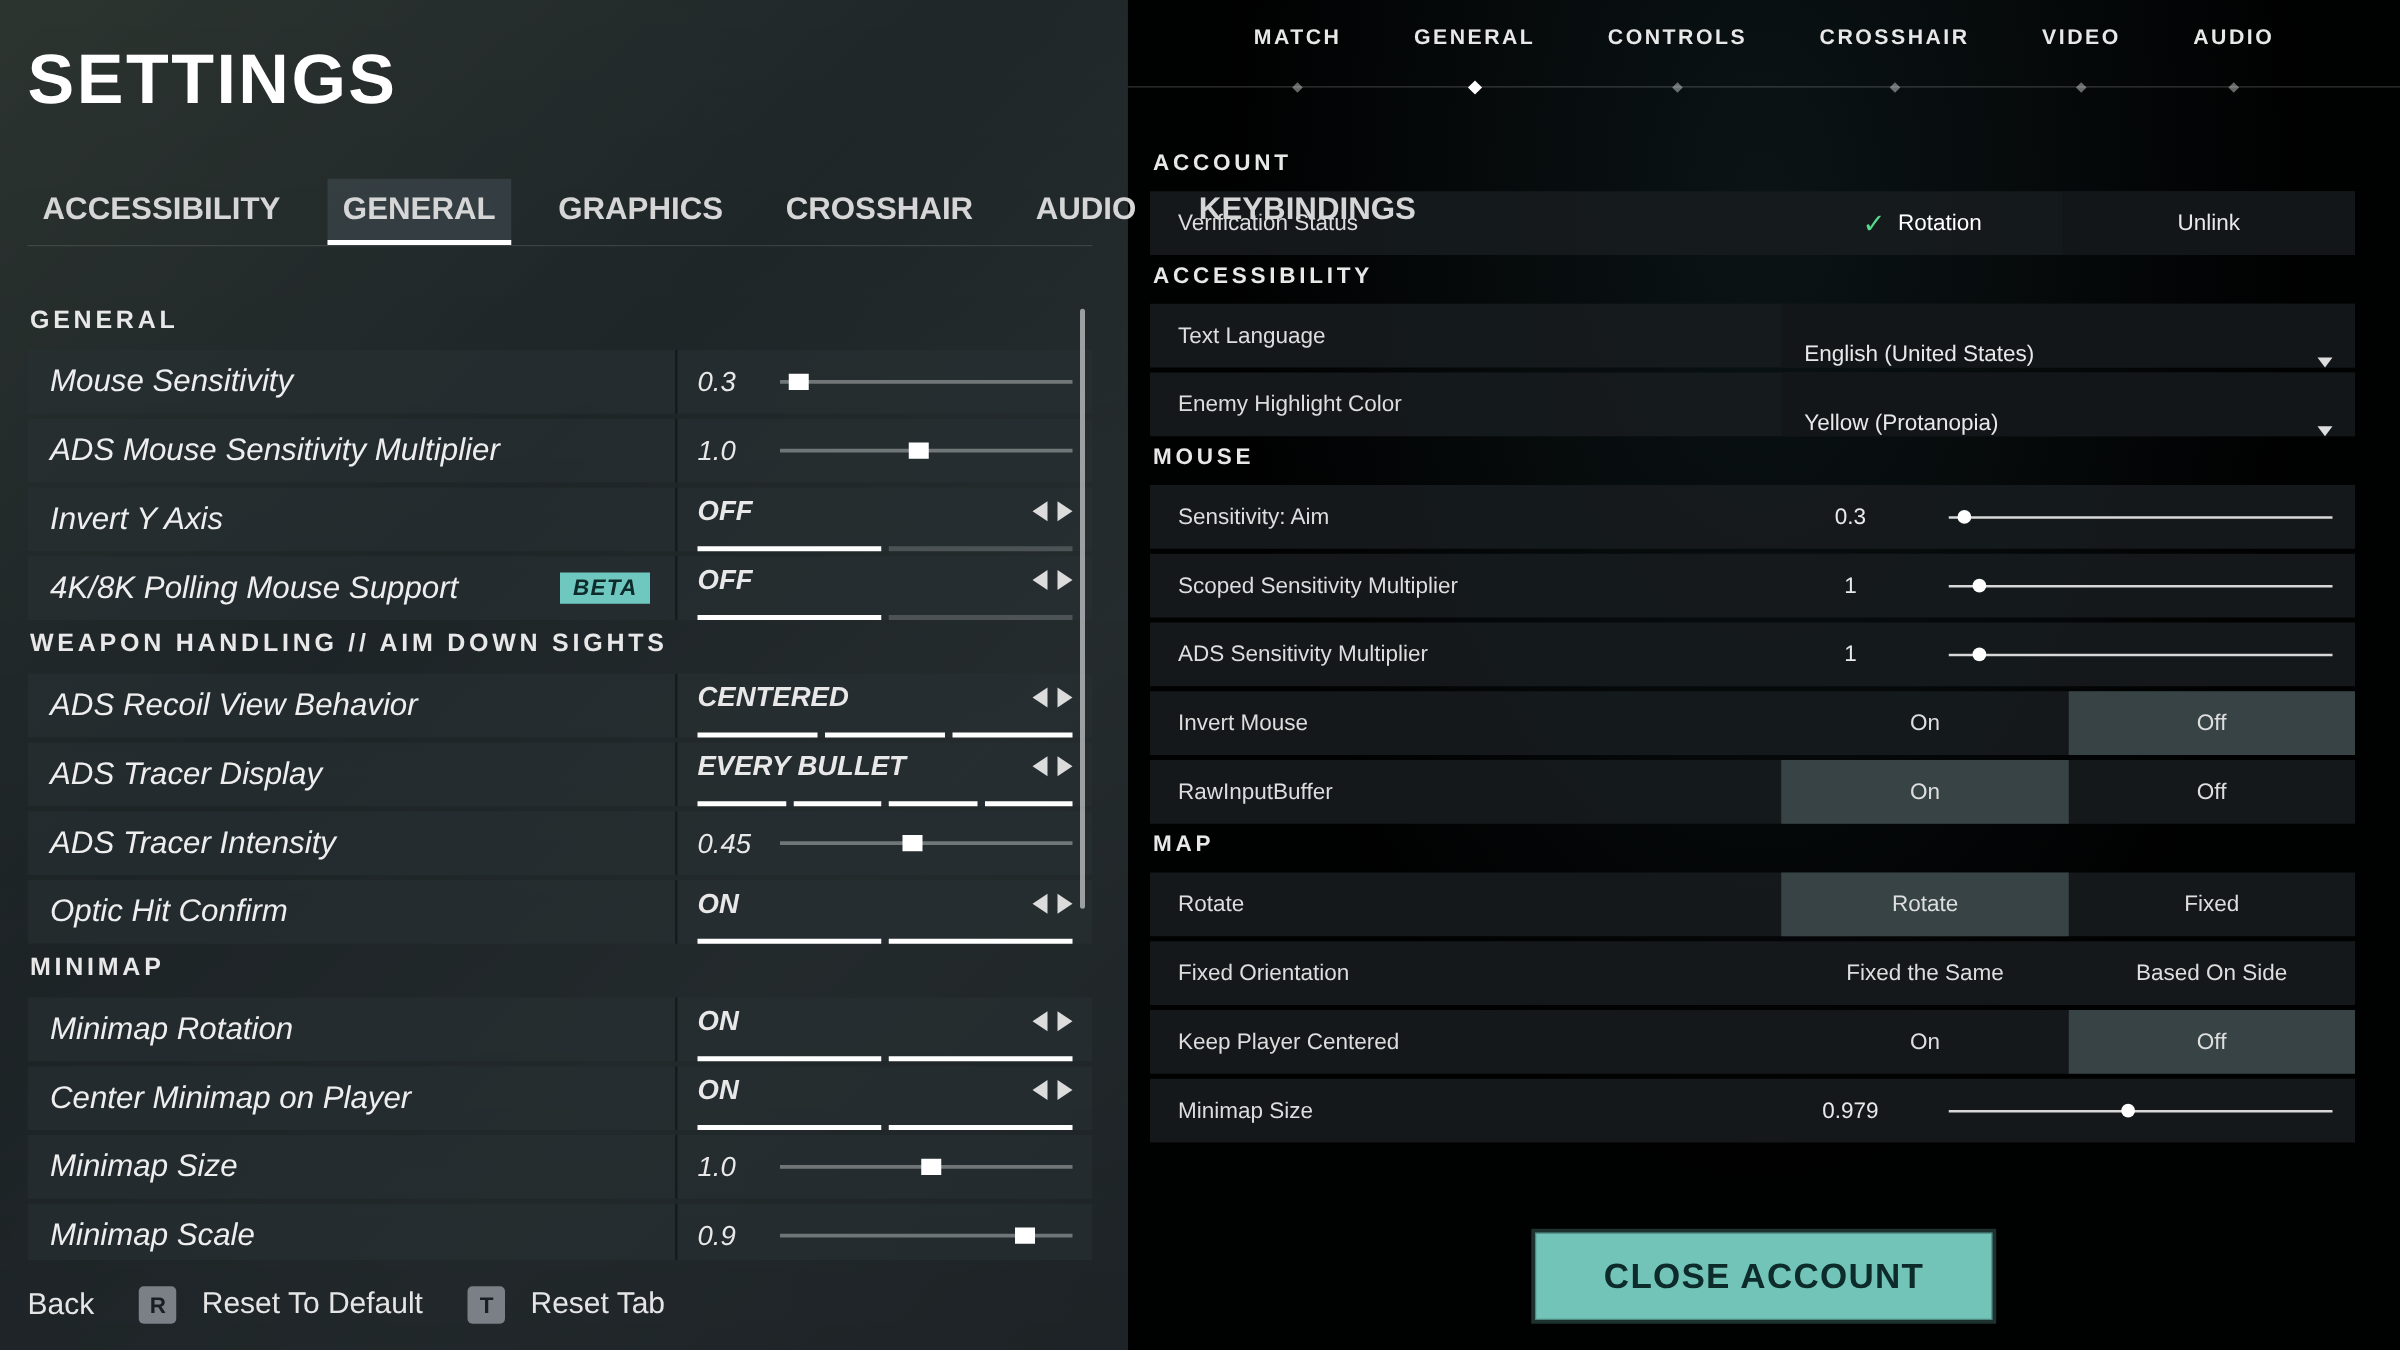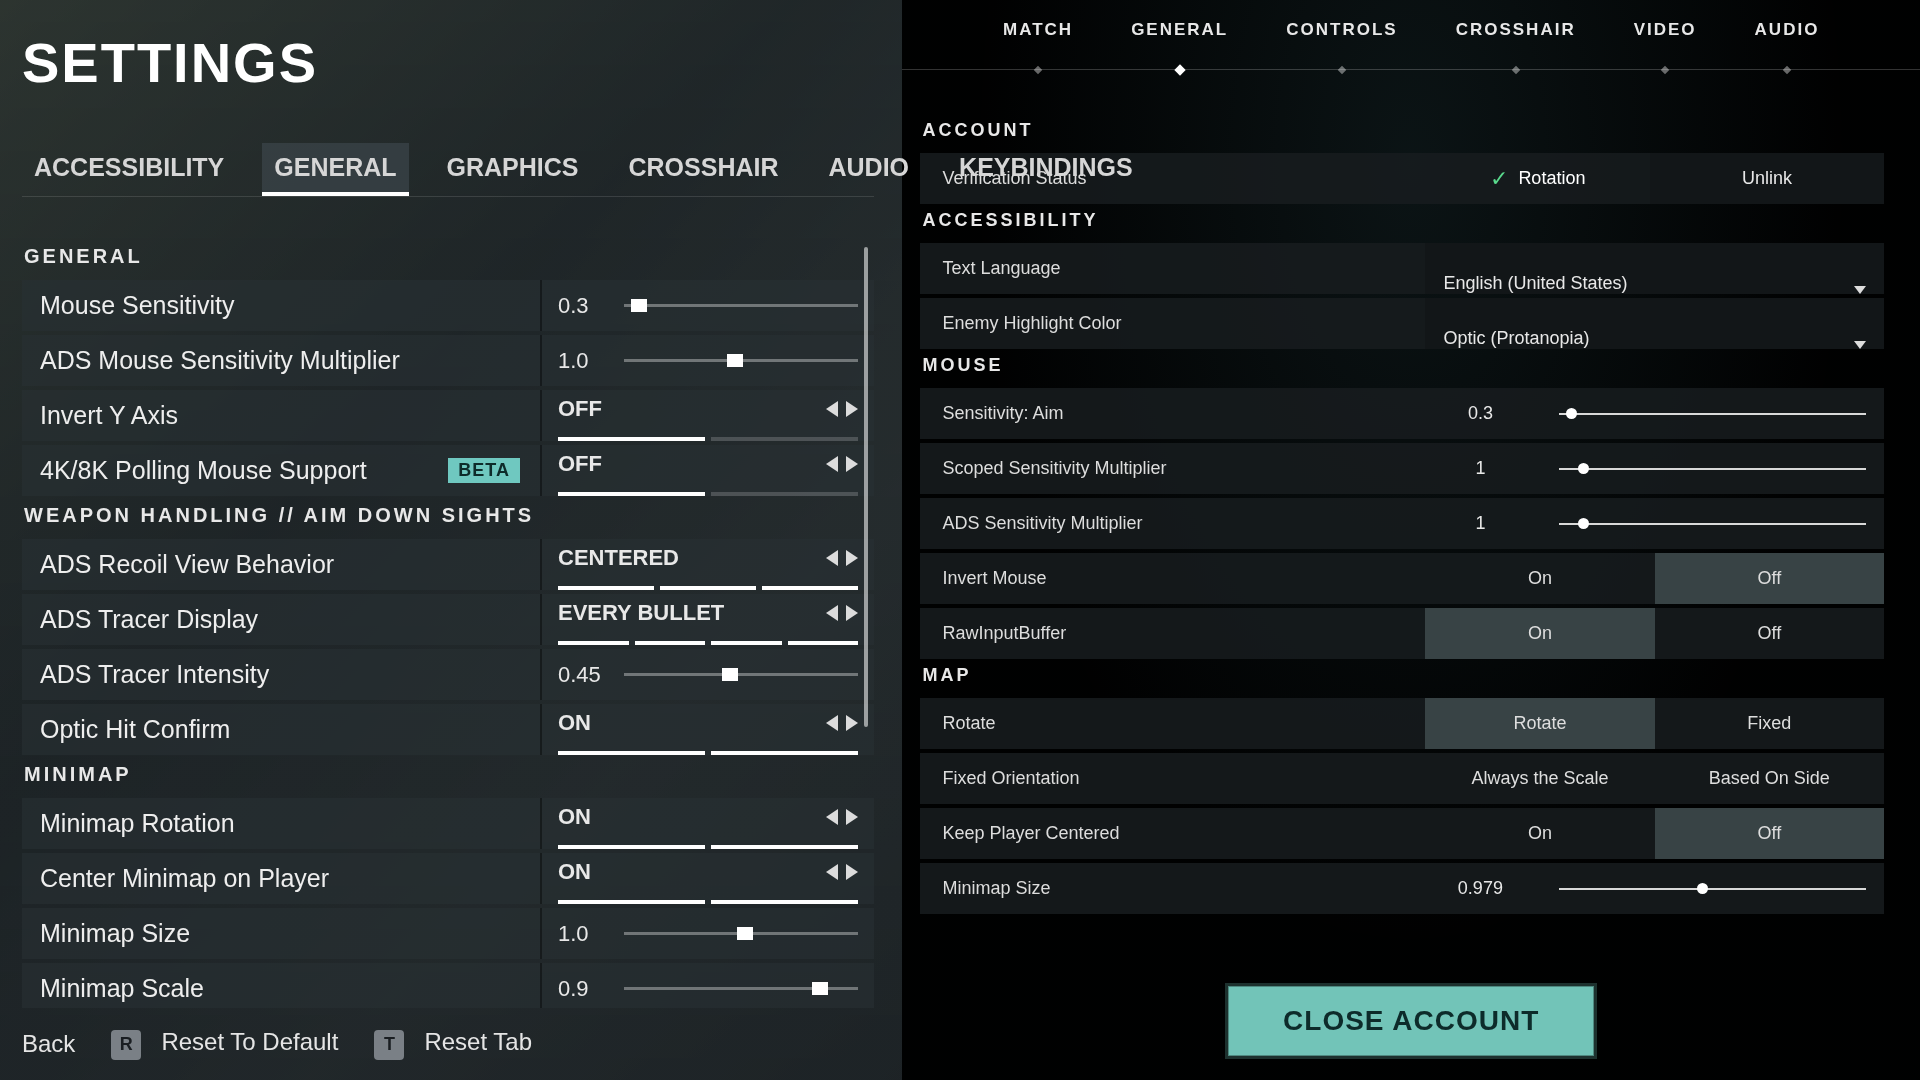--- a/index.html
+++ b/index.html
@@ -66,20 +66,21 @@
   font-weight: 600;
   letter-spacing: 3px;
   color: #e8e8e8;
   margin: 8px 0 12px 2px;
 }
 .lrow {
   display: flex;
   height: 51px;
   margin-bottom: 4px;
   background: rgba(40,48,52,0.6);
+  font-style: italic;
 }
 .lrow .lbl {
   flex: 0 0 520px;
   display: flex;
   align-items: center;
   gap: 12px;
   padding-left: 18px;
   font-size: 25px;
   color: #eee;
   border-right: 2px solid rgba(0,0,0,0.4);
@@ -483,21 +484,21 @@
           <div class="drop">
             <span>English (United States)</span>
             <span class="caret"></span>
           </div>
         </div>
       </div>
       <div class="rrow">
         <div class="rlbl">Enemy Highlight Color</div>
         <div class="rval">
           <div class="drop">
-            <span>Optic (Protanopia)</span>
+            <span>Yellow (Protanopia)</span>
             <span class="caret"></span>
           </div>
         </div>
       </div>
       <div class="rhead">MOUSE</div>
       <div class="rrow">
         <div class="rlbl">Sensitivity: Aim</div>
         <div class="rval">
           <div class="rslide">
             <span class="rn">0.3</span>
@@ -554,21 +555,21 @@
           <div class="btngrp">
             <div class="opt sel">Rotate</div>
             <div class="opt">Fixed</div>
           </div>
         </div>
       </div>
       <div class="rrow">
         <div class="rlbl">Fixed Orientation</div>
         <div class="rval">
           <div class="btngrp">
-            <div class="opt">Always the Scale</div>
+            <div class="opt">Fixed the Same</div>
             <div class="opt">Based On Side</div>
           </div>
         </div>
       </div>
       <div class="rrow">
         <div class="rlbl">Keep Player Centered</div>
         <div class="rval">
           <div class="btngrp">
             <div class="opt">On</div>
             <div class="opt sel">Off</div>

